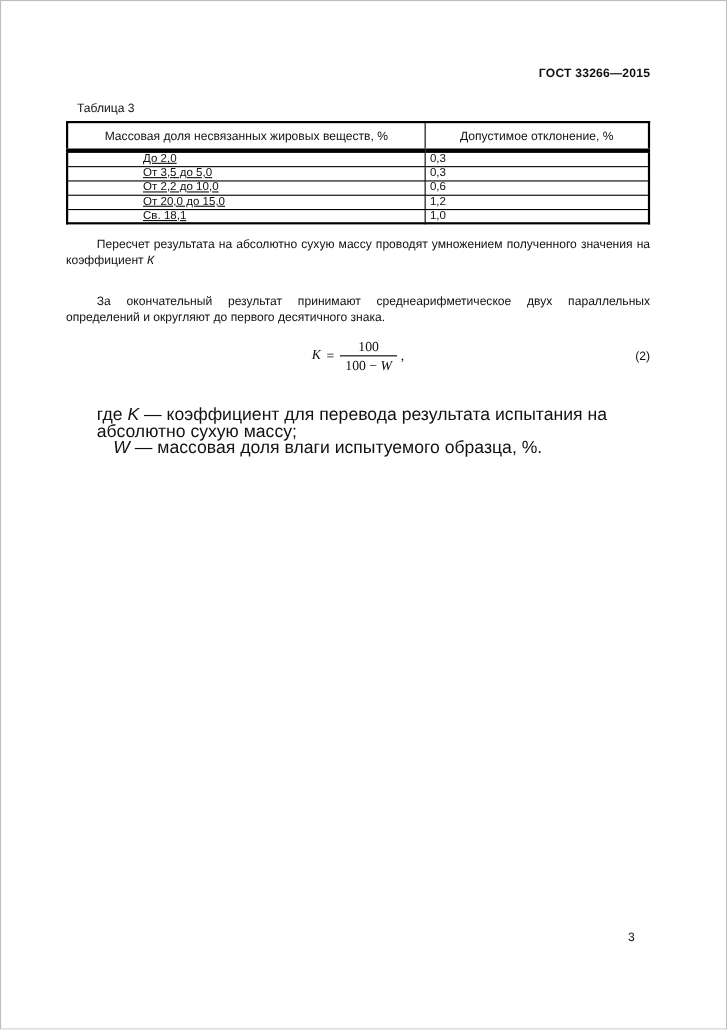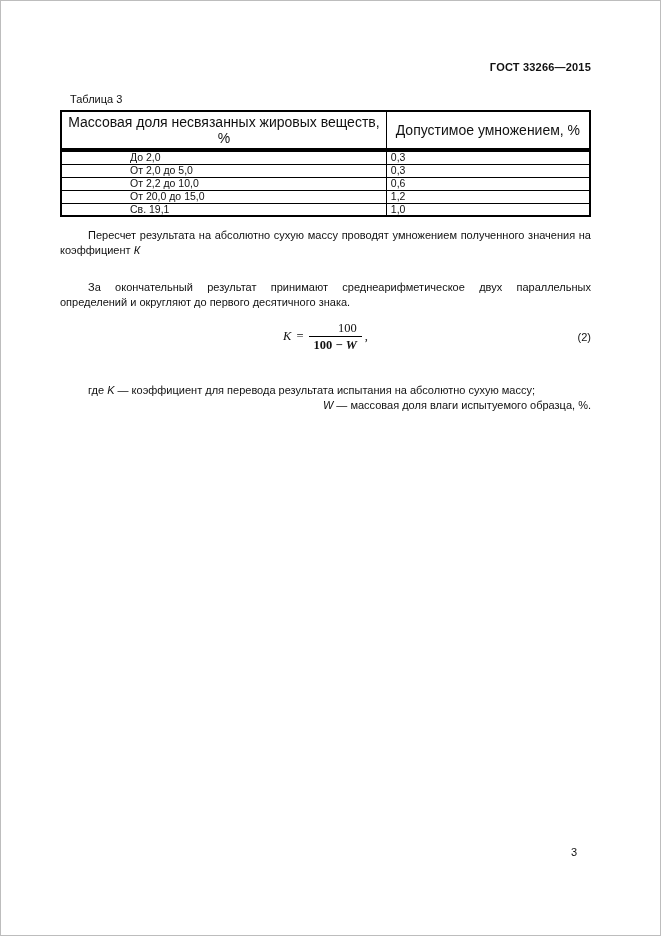--- a/index.html
+++ b/index.html
@@ -33,41 +33,42 @@
     margin-left: 10px;
     font-size: 11px;
   }
   table.gost-table {
     margin-top: 5px;
     width: 100%;
     border-collapse: collapse;
     border: 2px solid #000;
   }
   table.gost-table th {
-    font-size: 14px;
+    font-size: 11px;
     font-weight: normal;
     text-align: center;
     vertical-align: middle;
     height: 26px;
     padding: 2px 6px;
     border: 1px solid #000;
     border-bottom: 4px solid #000;
   }
   table.gost-table td {
     font-size: 10.5px;
     height: 13px;
     padding: 0 4px;
     border: 1px solid #000;
     vertical-align: middle;
     line-height: 1.1;
   }
   table.gost-table td.c1 {
     width: 61.5%;
     text-align: left;
     padding-left: 68px;
+    text-decoration: underline;
   }
   table.gost-table td.c2 {
     width: 38.5%;
     text-align: left;
   }
   .para {
     font-size: 11px;
     line-height: 15px;
     text-align: justify;
     text-indent: 28px;
@@ -84,48 +85,47 @@
     left: 0; right: 0;
     top: 0;
     text-align: center;
     font-family: "Liberation Serif", serif;
     font-size: 12.5px;
   }
   .formula .eq-sign { margin: 0 5px; }
   .frac {
     display: inline-block;
     vertical-align: middle;
-    text-align: right;
+    text-align: center;
     line-height: 1.15;
   }
   .frac .num {
     display: block;
     border-bottom: 1px solid #000;
     padding: 0 5px 1px 5px;
   }
   .frac .den {
     display: block;
     padding: 1px 5px 0 5px;
-    font-weight: bold;
   }
   .formula .comma { margin-left: 3px; }
   .eq-number {
     position: absolute;
     right: 0;
     top: 10px;
     font-family: "Liberation Sans", sans-serif;
     font-size: 11px;
   }
   .where-block {
     margin-top: 24px;
-    font-size: 11px;
+    font-size: 16px;
     line-height: 15px;
   }
   .where-line1 { padding-left: 28px; }
-  .where-line2 { padding-left: 43px; text-align: right; }
+  .where-line2 { padding-left: 43px; }
   .page-number {
     position: absolute;
     right: 83px;
     top: 845px;
     font-size: 11px;
   }
 </style>
 </head>
 <body>
 
@@ -133,42 +133,42 @@
   <div class="content">
 
     <div class="doc-header">ГОСТ 33266—2015</div>
 
     <div class="table-caption">Таблица 3</div>
 
     <table class="gost-table">
       <thead>
         <tr>
           <th>Массовая доля несвязанных жировых веществ, %</th>
-          <th>Допустимое умножением, %</th>
+          <th>Допустимое отклонение, %</th>
         </tr>
       </thead>
       <tbody>
         <tr>
           <td class="c1">До 2,0</td>
           <td class="c2">0,3</td>
         </tr>
         <tr>
-          <td class="c1">От 2,0 до 5,0</td>
+          <td class="c1">От 3,5 до 5,0</td>
           <td class="c2">0,3</td>
         </tr>
         <tr>
           <td class="c1">От 2,2 до 10,0</td>
           <td class="c2">0,6</td>
         </tr>
         <tr>
           <td class="c1">От 20,0 до 15,0</td>
           <td class="c2">1,2</td>
         </tr>
         <tr>
-          <td class="c1">Св. 19,1</td>
+          <td class="c1">Св. 18,1</td>
           <td class="c2">1,0</td>
         </tr>
       </tbody>
     </table>
 
     <p class="para"><span>Пересчет результата на абсолютно сухую массу проводят умножением полученного значения на коэффициент </span><span class="var">К</span></p>
 
     <p class="para para-first">За окончательный результат принимают среднеарифметическое двух параллельных определений и округляют до первого десятичного знака.</p>
 
     <div class="formula-row">

